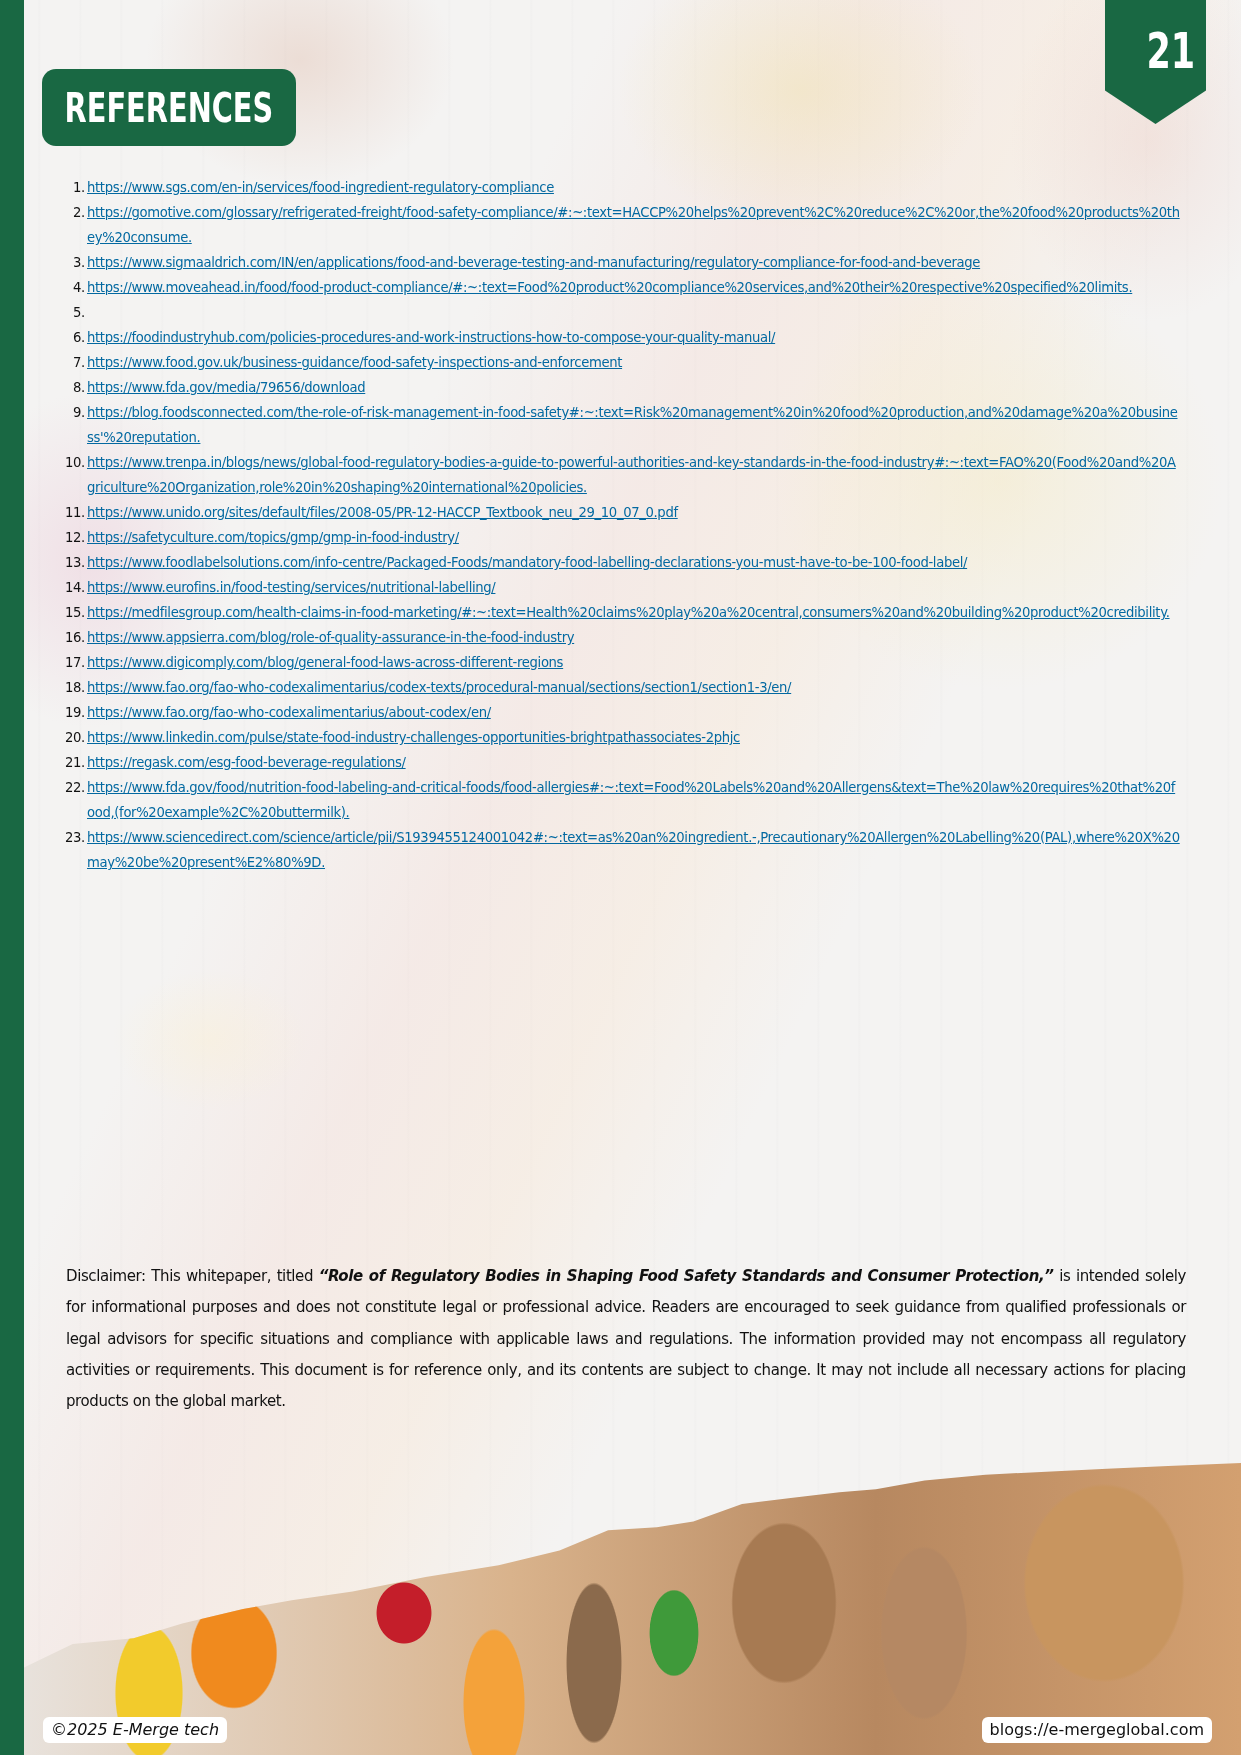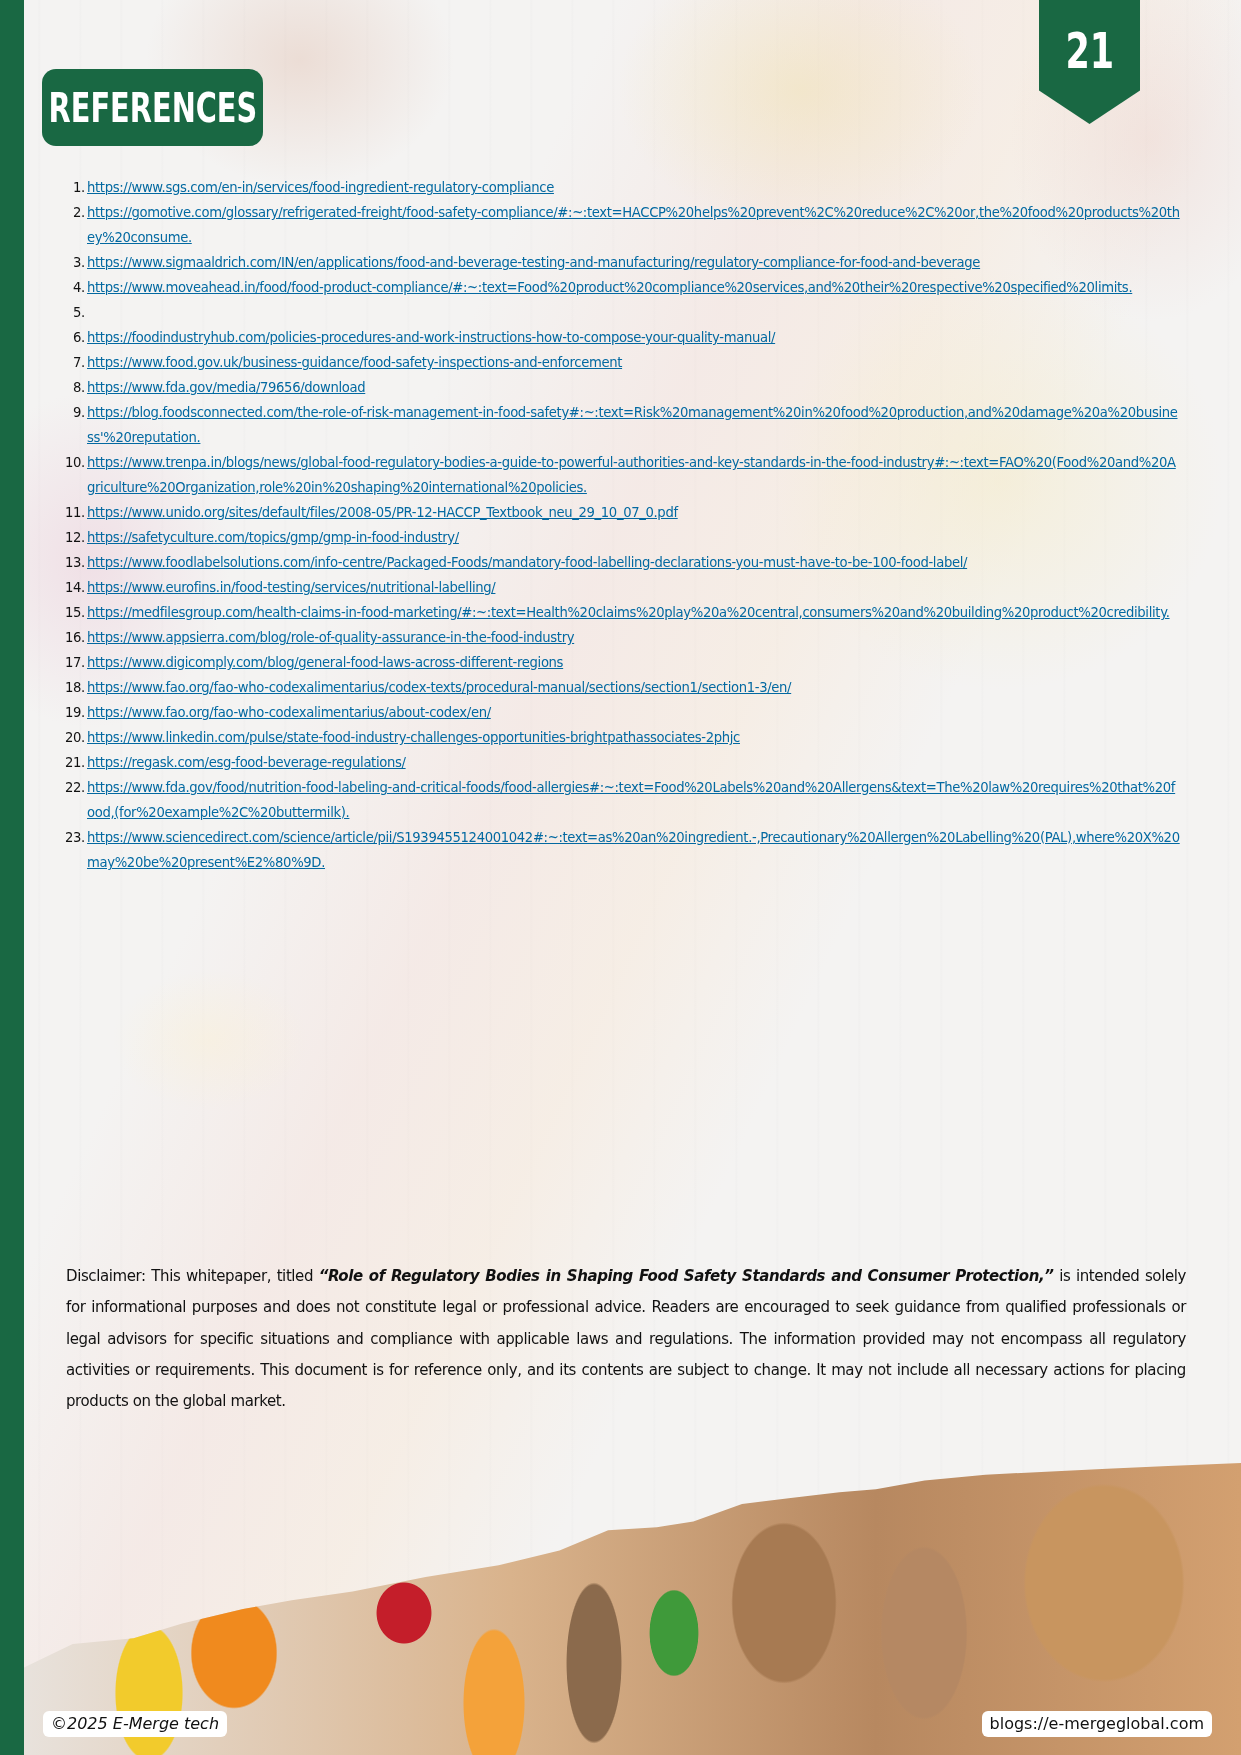--- a/index.html
+++ b/index.html
@@ -21,38 +21,38 @@
         radial-gradient(ellipse 140px 100px at 210px 1040px, rgba(250,240,215,0.5), transparent 70%),
         linear-gradient(115deg, transparent 30%, rgba(245,210,200,0.28) 42%, rgba(250,225,200,0.3) 52%, transparent 62%),
         repeating-linear-gradient(90deg, rgba(255,255,255,0) 0px, rgba(255,255,255,0) 38px, rgba(220,220,220,0.15) 39px, rgba(255,255,255,0) 41px),
         #f4f3f2;
     }
     .left-bar {
       position: absolute; left: 0; top: 0; bottom: 0; width: 24px;
       background: #196843;
     }
     .title-box {
-      position: absolute; left: 42px; top: 69px; width: 221px; height: 77px;
+      position: absolute; left: 42px; top: 69px; width: 254px; height: 77px;
       background: #196843; border-radius: 14px;
       display: flex; align-items: center; justify-content: center;
     }
     .title-box span {
       color: #fff;
       font-family: "DejaVu Sans", sans-serif;
       font-weight: bold;
       font-size: 40px;
       letter-spacing: 0px;
       transform: scaleX(0.72);
       display: inline-block;
     }
     .page-badge {
-      position: absolute; left: 1039px; top: 0; width: 101px; height: 124px;
+      position: absolute; left: 1105px; top: 0; width: 101px; height: 124px;
       background: #196843;
       clip-path: polygon(0 0, 100% 0, 100% 73%, 50% 100%, 0 73%);
-      display: flex; justify-content: center;
+      display: flex; justify-content: flex-end;
     }
     .page-badge span {
       color: #fff; margin-top: 26px;
       font-family: "DejaVu Sans", sans-serif; font-weight: bold;
       font-size: 50px; line-height: 1;
       transform: scaleX(0.7); display: inline-block;
     }
     .refs {
       position: absolute; left: 60px; top: 175px; width: 1120px;
       list-style: none;
@@ -85,21 +85,21 @@
         radial-gradient(ellipse 45px 50px at 380px 150px, #c41e2a 60%, transparent 62%),
         radial-gradient(ellipse 50px 120px at 470px 240px, #f4a23a 60%, transparent 62%),
         radial-gradient(ellipse 45px 130px at 570px 200px, #8b6a4c 60%, transparent 62%),
         radial-gradient(ellipse 40px 70px at 650px 170px, #3f9a3a 60%, transparent 62%),
         radial-gradient(ellipse 85px 130px at 760px 140px, #a77a52 60%, transparent 62%),
         radial-gradient(ellipse 70px 140px at 900px 170px, #b58863 60%, transparent 62%),
         radial-gradient(ellipse 130px 160px at 1080px 120px, #c8955f 60%, transparent 62%),
         linear-gradient(90deg, #e8e2dc 0%, #d9b38c 40%, #b78860 70%, #d3a070 100%);
     }
     .footer-left, .footer-right {
-      position: absolute; bottom: 18px; height: 26px;
+      position: absolute; bottom: 12px; height: 26px;
       background: #fff; border-radius: 6px;
       font-family: "DejaVu Sans", sans-serif; font-size: 16px;
       color: #111; padding: 0 8px; line-height: 26px;
     }
     .footer-left { left: 43px; font-style: italic; }
     .footer-right { right: 29px; }
   </style>
 </head>
 <body>
 

